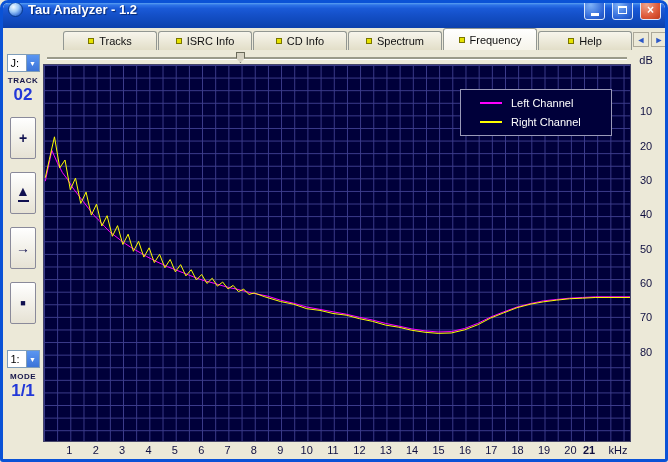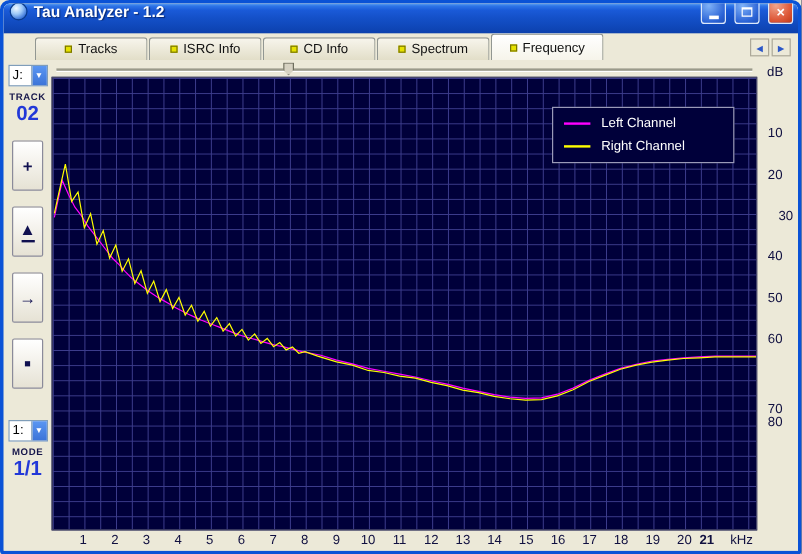--- a/index.html
+++ b/index.html
@@ -19,21 +19,21 @@
     white-space:nowrap; overflow:hidden; }
   .tb-btn { width:21px; height:21px; margin-left:2px; border-radius:3px; border:1px solid #DCE8FA;
     display:flex; align-items:center; justify-content:center; color:#fff; font-weight:bold; font-size:12px;
     cursor:default; }
   .tb-min,.tb-max { background:radial-gradient(circle at 30% 25%, #7FB2F8, #2B63D6 70%, #1E4FB8); }
   .tb-close { background:radial-gradient(circle at 30% 25%, #F0A58C, #DE5A3A 60%, #C03818); }
   .min-bar { width:8px; height:3px; background:#fff; margin-top:10px; }
   .max-box { width:9px; height:8px; border:1px solid #fff; border-top:2px solid #fff; }
 
   
-  .tabbar { height:22px; background:#ECE9D8; display:flex; align-items:flex-end; padding:0 6px 0 26px; }
+  .tabbar { height:22px; background:#ECE9D8; display:flex; align-items:flex-end; padding:0 6px 0 60px; }
   .tab { display:flex; align-items:center; justify-content:center; gap:5px; width:94px; height:19px;
     margin-right:1px; background:linear-gradient(#F7F5EC,#E2DEC8); border:1px solid #929792;
     border-bottom:none; border-radius:3px 3px 0 0; font-size:11px; color:#111; cursor:default; }
   .tab.active { height:22px; background:linear-gradient(#FFFFFF,#F6F4EA); }
   .led { width:6px; height:6px; background:#E6E200; border:1px solid #7A7600; flex:0 0 auto; }
   .tab-arrows { margin-left:auto; display:flex; gap:2px; padding-bottom:3px; }
   .tab-arrow { width:16px; height:15px; background:#ECE9D8; border:1px solid #ACA899;
     color:#2B57C8; font-size:9px; display:flex; align-items:center; justify-content:center; font-family:inherit; }
 
   
@@ -63,21 +63,21 @@
     border:1px solid #6A6A5A; clip-path:polygon(0 0,100% 0,100% 55%,50% 100%,0 55%); }
 
   .plot { position:absolute; left:40px; top:14px; width:588px; height:378px;
     background-color:#00003A;
     background-image:linear-gradient(to right,#3C3C8C 1px,transparent 1px),
                      linear-gradient(to bottom,#3C3C8C 1px,transparent 1px);
     background-size:13.18px 12.6px; border:1px solid #46466A; }
   .plot svg { position:absolute; left:0; top:0; width:100%; height:100%; }
 
   .legend { position:absolute; top:24px; right:18px; width:152px; background:#00003A;
-    border:1px solid #9A9AB8; padding:7px 9px; display:flex; flex-direction:column; gap:7px; }
+    border:1px solid #9A9AB8; padding:7px 19px; display:flex; flex-direction:column; gap:7px; }
   .legend-row { display:flex; align-items:center; gap:9px; }
   .legend-line { width:22px; height:2px; flex:0 0 auto; }
   .legend-label { color:#FFFFFF; font-size:11px; white-space:nowrap; }
 
   .xaxis { position:absolute; left:40px; top:392px; width:588px; height:17px; }
   .xtick { position:absolute; top:2px; width:20px; text-align:center; font-size:11px; color:#101040; }
   .xunit { position:absolute; top:2px; left:562px; width:26px; text-align:center; font-size:11px; color:#101040; }
 
   .yaxis { position:absolute; left:628px; top:0; width:32px; height:409px; }
   .ytick { position:absolute; left:0; width:30px; text-align:center; font-size:11px; color:#101040; }
@@ -116,20 +116,24 @@
           <span class="led"></span>
           <span>CD Info</span>
         </div>
         <div class="tab">
           <span class="led"></span>
           <span>Spectrum</span>
         </div>
         <div class="tab active">
           <span class="led"></span>
           <span>Frequency</span>
+        </div>
+        <div class="tab">
+          <span class="led"></span>
+          <span>Help</span>
         </div>
       </div>
     <div class="tab-arrows">
       <button class="tab-arrow">
         <span>◄</span>
       </button>
       <button class="tab-arrow">
         <span>►</span>
       </button>
     </div>
@@ -210,22 +214,22 @@
         <span class="xtick" style="left: 438.3px;">17</span>
         <span class="xtick" style="left: 464.6px;">18</span>
         <span class="xtick" style="left: 491px;">19</span>
         <span class="xtick" style="left: 517.4px;">20</span>
         <span class="xtick" style="left: 536px; font-weight: bold;">21</span>
       </div>
     <div class="yaxis">
       <span class="yunit">dB</span>
     <span class="ytick" style="top: 55.1px;">10</span>
         <span class="ytick" style="top: 89.5px;">20</span>
-        <span class="ytick" style="top: 123.8px; text-align: right;">30</span>
+        <span class="ytick" style="top: 123.8px;">30</span>
         <span class="ytick" style="top: 158.2px;">40</span>
         <span class="ytick" style="top: 192.6px;">50</span>
         <span class="ytick" style="top: 226.9px;">60</span>
-        <span class="ytick" style="top: 261.3px; margin-top: 24px;">70</span>
+        <span class="ytick" style="top: 261.3px;">70</span>
         <span class="ytick" style="top: 295.7px;">80</span>
       </div>
 
   </div>
 </div>
 
 </body></html>

